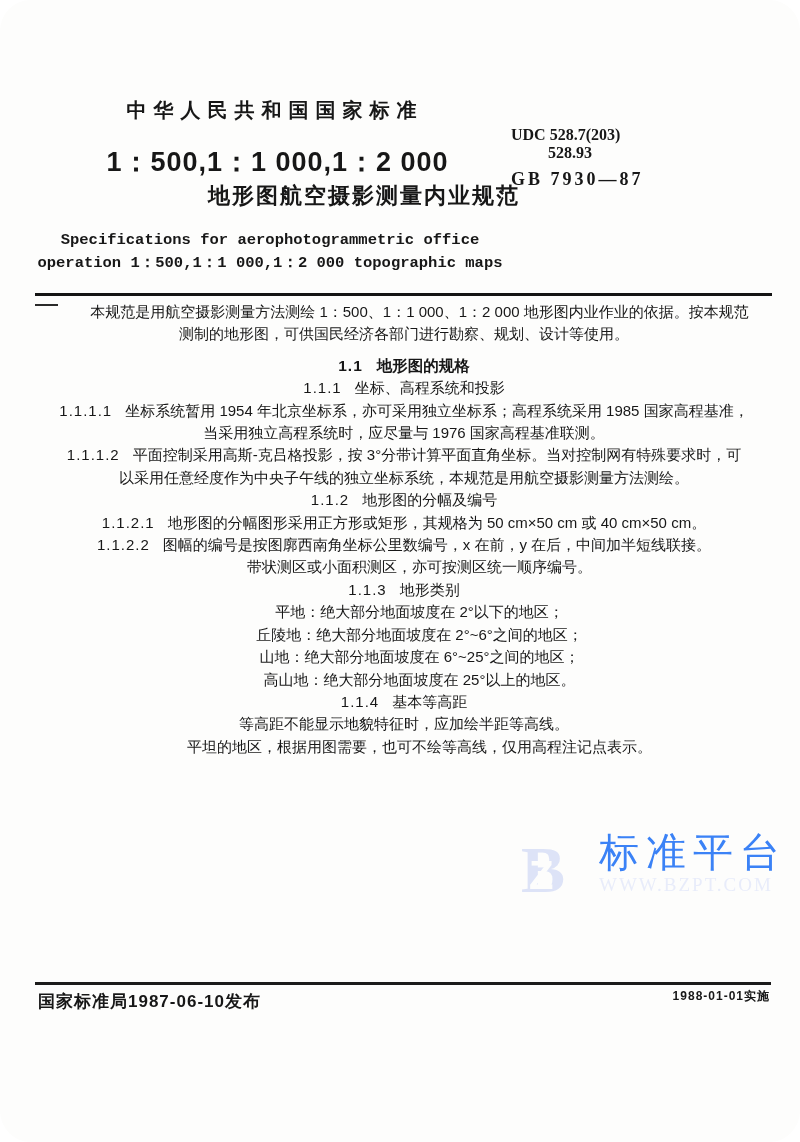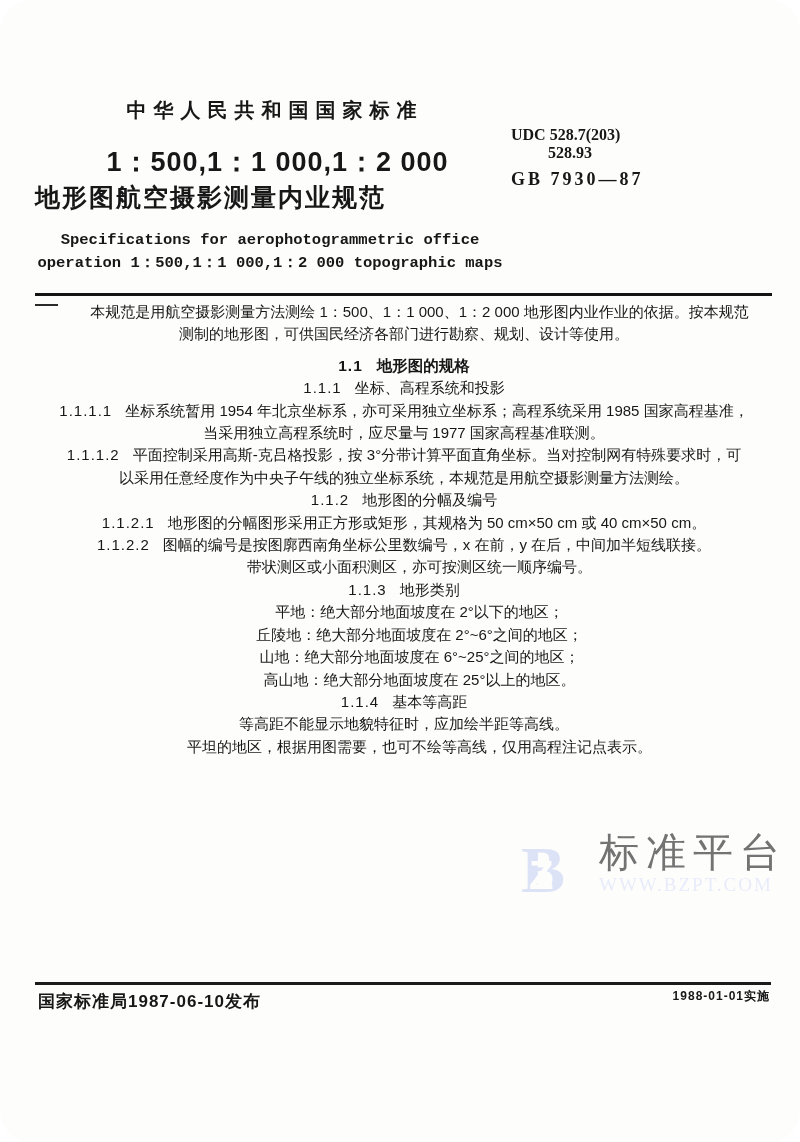--- a/index.html
+++ b/index.html
@@ -34,21 +34,21 @@
     font-weight: bold; font-size: 18px; letter-spacing: 3px;
     white-space: nowrap;
   }
   .scale-title {
     position: absolute; left: 35px; top: 144px; width: 485px;
     text-align: center; font-size: 27px; font-weight: bold;
     letter-spacing: 1px; white-space: nowrap;
   }
   .cn-title {
     position: absolute; left: 35px; top: 181px; width: 485px;
-    text-align: left; font-size: 25px; font-weight: bold;
+    text-align: right; font-size: 22px; font-weight: bold;
     letter-spacing: 2px; white-space: nowrap;
   }
   .en-title {
     position: absolute; left: 5px; top: 229px; width: 530px;
     text-align: center;
     font-family: Liberation Mono, monospace;
     font-weight: bold; font-size: 15.5px; line-height: 23px;
     white-space: nowrap;
   }
 
@@ -136,21 +136,21 @@
 
   <div class="divider"></div>
   <div class="divider-artifact"></div>
 
   <div class="doc-body" id="document-body">
       <div class="line indent"><span class="line-text">本规范是用航空摄影测量方法测绘 1：500、1：1 000、1：2 000 地形图内业作业的依据。按本规范</span></div>
       <div class="line plain"><span class="line-text">测制的地形图，可供国民经济各部门进行勘察、规划、设计等使用。</span></div>
       <div class="line h2"><span class="line-num">1.1</span><span class="line-text">地形图的规格</span></div>
       <div class="line num"><span class="line-num">1.1.1</span><span class="line-text">坐标、高程系统和投影</span></div>
       <div class="line num"><span class="line-num">1.1.1.1</span><span class="line-text">坐标系统暂用 1954 年北京坐标系，亦可采用独立坐标系；高程系统采用 1985 国家高程基准，</span></div>
-      <div class="line plain"><span class="line-text">当采用独立高程系统时，应尽量与 1977 国家高程基准联测。</span></div>
+      <div class="line plain"><span class="line-text">当采用独立高程系统时，应尽量与 1976 国家高程基准联测。</span></div>
       <div class="line num"><span class="line-num">1.1.1.2</span><span class="line-text">平面控制采用高斯-克吕格投影，按 3°分带计算平面直角坐标。当对控制网有特殊要求时，可</span></div>
       <div class="line plain"><span class="line-text">以采用任意经度作为中央子午线的独立坐标系统，本规范是用航空摄影测量方法测绘。</span></div>
       <div class="line num"><span class="line-num">1.1.2</span><span class="line-text">地形图的分幅及编号</span></div>
       <div class="line num"><span class="line-num">1.1.2.1</span><span class="line-text">地形图的分幅图形采用正方形或矩形，其规格为 50 cm×50 cm 或 40 cm×50 cm。</span></div>
       <div class="line num"><span class="line-num">1.1.2.2</span><span class="line-text">图幅的编号是按图廓西南角坐标公里数编号，x 在前，y 在后，中间加半短线联接。</span></div>
       <div class="line indent"><span class="line-text">带状测区或小面积测区，亦可按测区统一顺序编号。</span></div>
       <div class="line num"><span class="line-num">1.1.3</span><span class="line-text">地形类别</span></div>
       <div class="line indent"><span class="line-text">平地：绝大部分地面坡度在 2°以下的地区；</span></div>
       <div class="line indent"><span class="line-text">丘陵地：绝大部分地面坡度在 2°~6°之间的地区；</span></div>
       <div class="line indent"><span class="line-text">山地：绝大部分地面坡度在 6°~25°之间的地区；</span></div>
@@ -159,21 +159,21 @@
       <div class="line plain"><span class="line-text">等高距不能显示地貌特征时，应加绘半距等高线。</span></div>
       <div class="line indent"><span class="line-text">平坦的地区，根据用图需要，也可不绘等高线，仅用高程注记点表示。</span></div>
     </div>
 
   <div class="watermark">
     <svg class="wm-logo" width="72" height="66" viewBox="0 0 72 66">
       <text x="2" y="58" font-size="66" font-weight="bold" font-family="Liberation Serif, serif" fill="#dde3f7">B</text>
       <text x="10" y="55" font-size="40" font-weight="bold" font-family="Liberation Sans, sans-serif" fill="#fdfdfc">Z</text>
     </svg>
     <div class="wm-textcol">
-      <div class="wm-name" style="color: #737373;">标准平台</div>
+      <div class="wm-name" style="color: #3b82f6;">标准平台</div>
       <div class="wm-url">WWW.BZPT.COM</div>
     </div>
   </div>
 
   <div class="footer-rule"></div>
   <div class="footer-issued">国家标准局1987-06-10发布</div>
   <div class="footer-effective">1988-01-01实施</div>
 
 </div>
 

